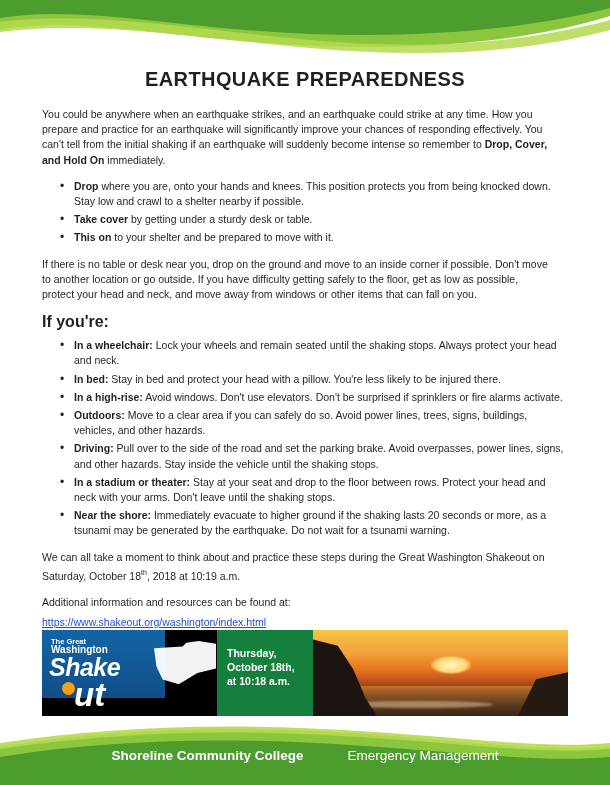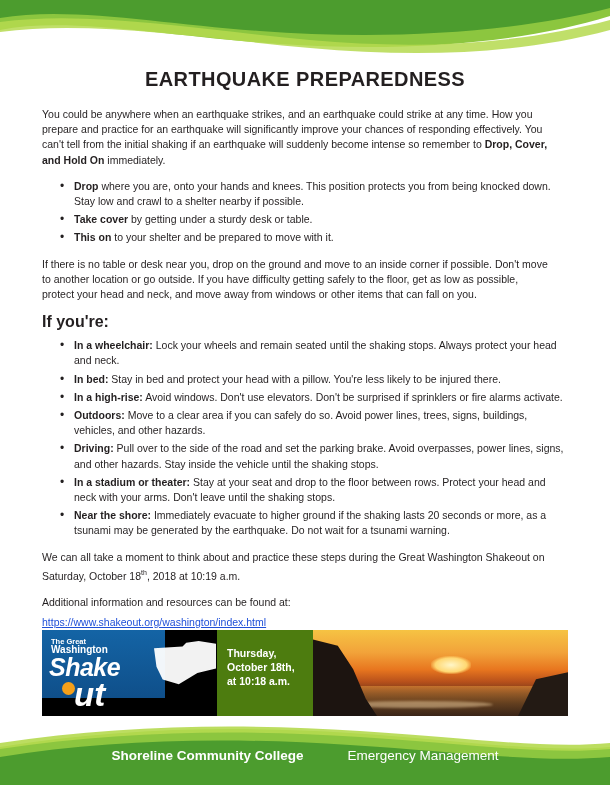--- a/index.html
+++ b/index.html
@@ -177,21 +177,21 @@
     background: #ffffff;
     clip-path: polygon(0% 18%, 46% 14%, 52% 6%, 72% 2%, 100% 8%, 100% 62%, 70% 72%, 40% 96%, 14% 86%, 4% 58%);
     opacity: 0.95;
   }
 
   
   .bn-magenta {
     position: absolute;
     left: 175px; top: 0;
     width: 96px; height: 86px;
-    background: #4d7c0f;
+    background: #15803d;
   }
   .bn-magenta .t {
     color: #fff;
     font-size: 10.5px;
     font-weight: bold;
     line-height: 14px;
     padding: 16px 0 0 10px;
   }
 
   

